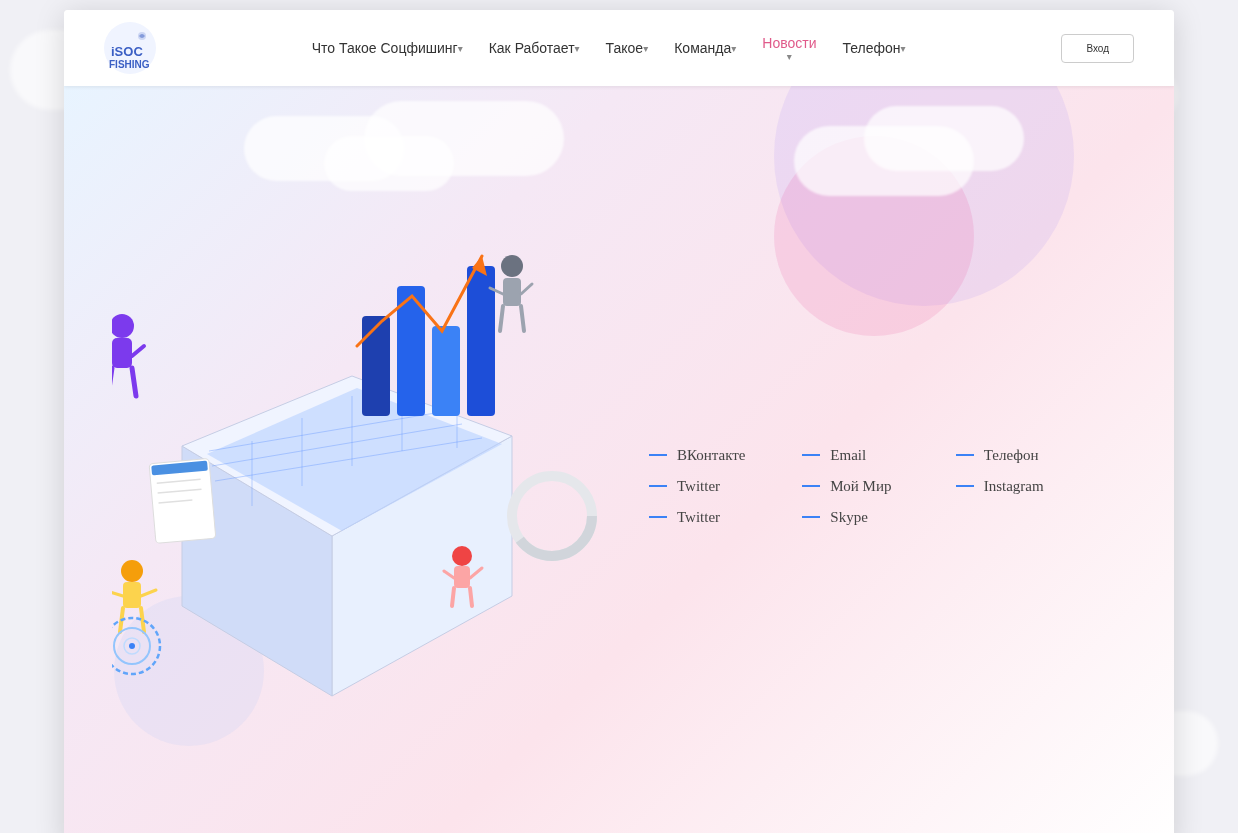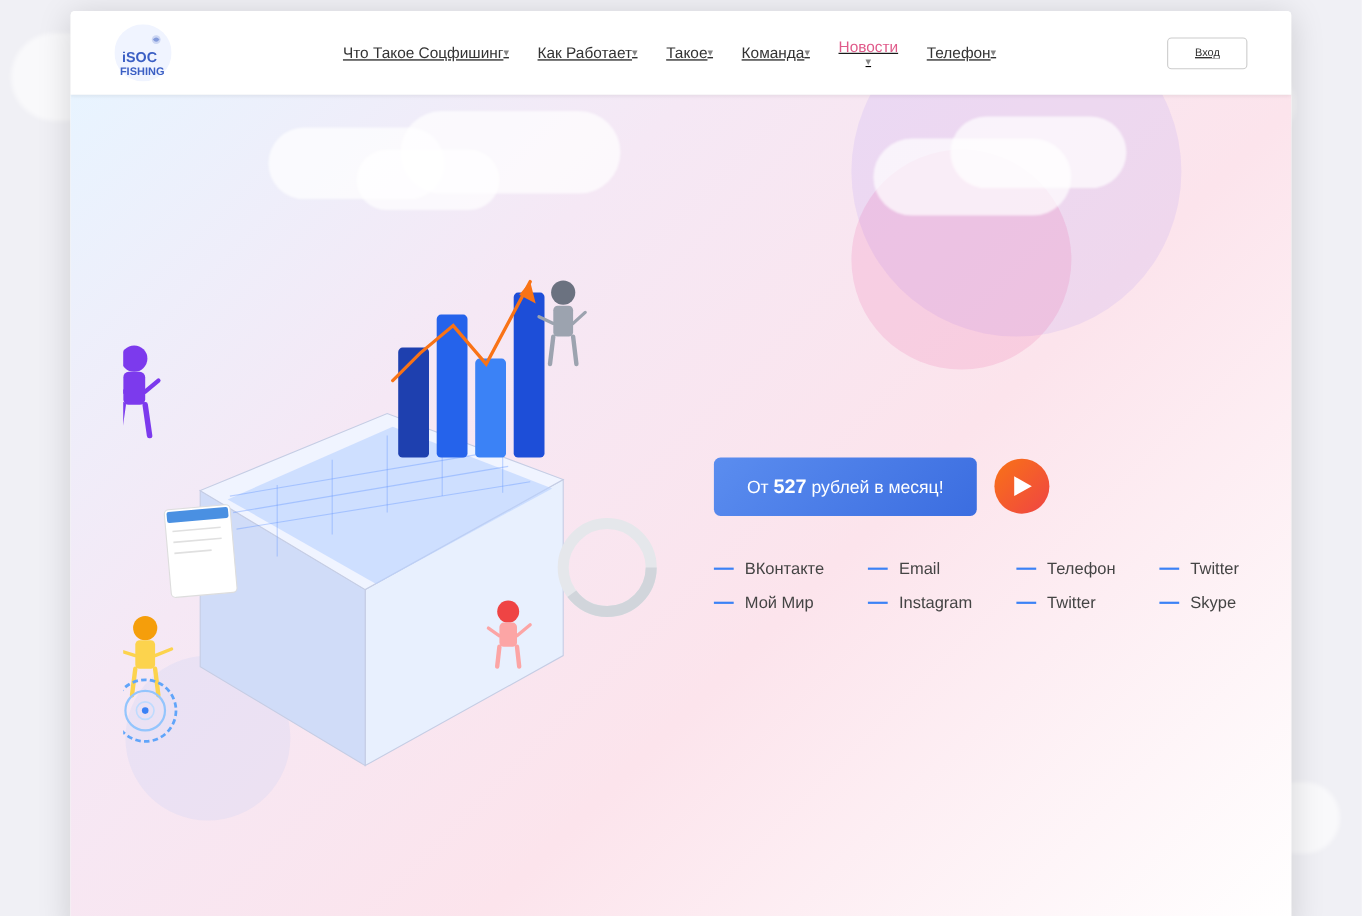--- a/index.html
+++ b/index.html
@@ -57,21 +57,20 @@
     
     .header {
       display: flex;
       align-items: center;
       justify-content: space-between;
       padding: 12px 40px;
       background: white;
       box-shadow: 0 1px 4px rgba(0,0,0,0.08);
       position: relative;
       z-index: 10;
-      text-decoration: underline;
     }
     .logo-area {
       display: flex;
       align-items: center;
       gap: 8px;
     }
     .logo-icon {
       width: 52px;
       height: 52px;
     }
@@ -230,23 +229,24 @@
       height: 0;
       border-top: 9px solid transparent;
       border-bottom: 9px solid transparent;
       border-left: 16px solid white;
       margin-left: 3px;
     }
 
     
     .contacts-grid {
       display: grid;
-      grid-template-columns: 1fr 1fr 1fr 1fr;
+      grid-template-columns: 1fr 1fr 1fr;
       gap: 14px 40px;
       max-width: 420px;
+      font-family: Liberation Serif, serif;
     }
     .contact-item {
       display: flex;
       align-items: center;
       gap: 10px;
       font-size: 15px;
       color: #444;
     }
     .contact-dash {
       width: 18px;
@@ -415,28 +415,20 @@
                   <circle cx="0" cy="0" r="40" fill="none" stroke="#d1d5db" stroke-width="10" stroke-dasharray="100,152" stroke-dashoffset="0"></circle>
                 </g>
               </g>
             </svg>
           </div>
         </div>
 
         <div class="hero-text">
 
 
-          <div class="cta-row">
-            <button class="cta-btn">
-              <span>От</span>
-              <span class="price-num">527</span>
-              <span>рублей в месяц!</span>
-            </button>
-            <div class="cta-play"></div>
-          </div>
 
           <div class="contacts-grid">
 
             <div class="contact-item">
               <div class="contact-dash"></div>
               <span>ВКонтакте</span>
             </div>
             <div class="contact-item">
               <div class="contact-dash"></div>
               <span>Email</span>

